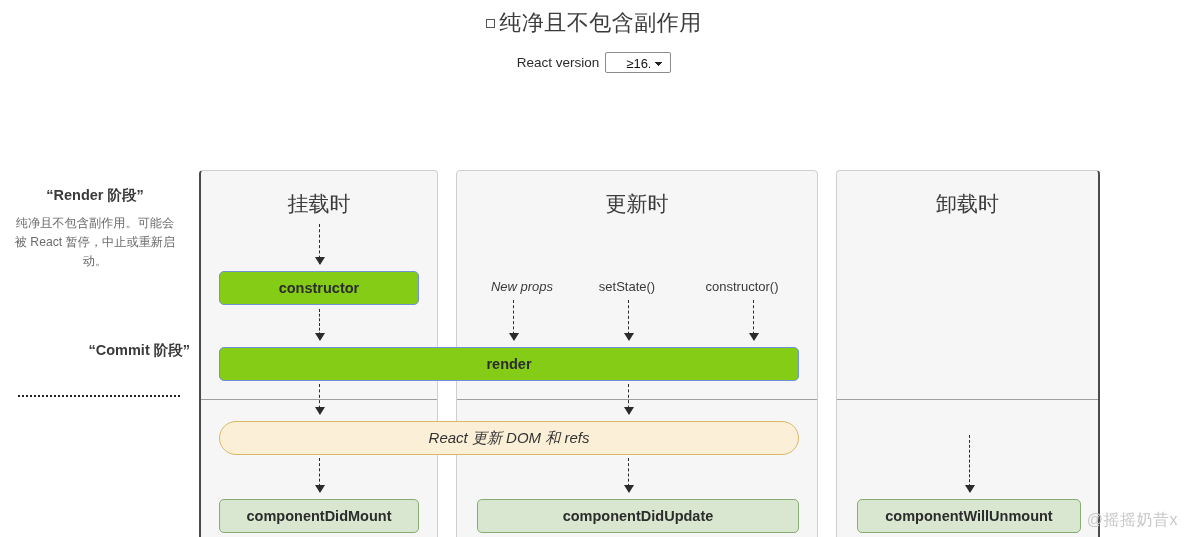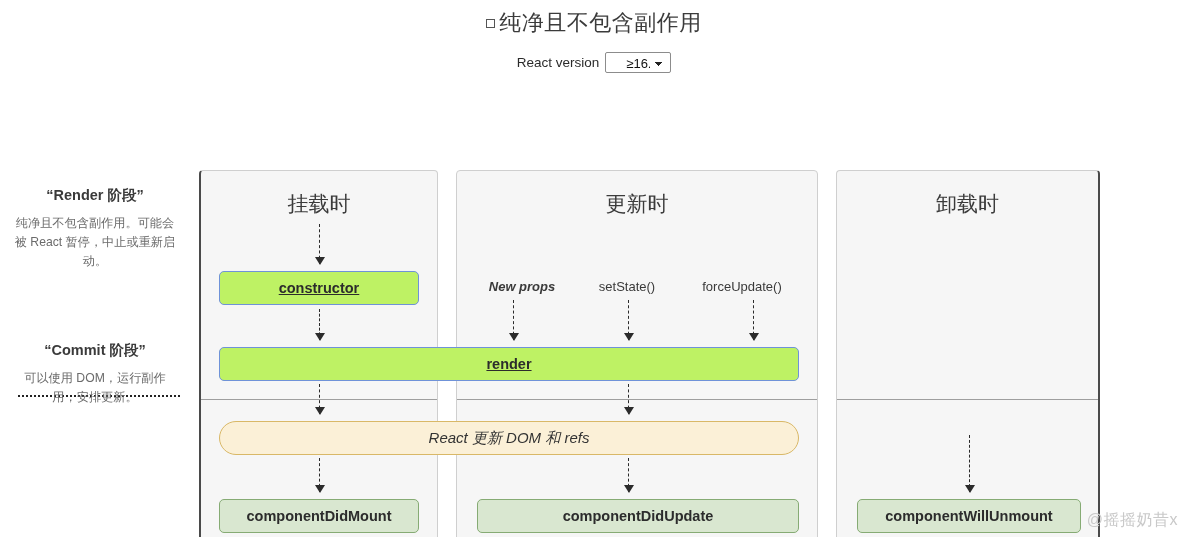--- a/index.html
+++ b/index.html
@@ -132,21 +132,21 @@
     height:34px;
     border-radius:5px;
     display:flex;
     align-items:center;
     justify-content:center;
     font-size:14.5px;
     font-weight:700;
     color:#2c2c2c;
     z-index:4;
   }
-  .box.blue   { background:#bef264; border:1px solid #6f92d8;text-decoration:underline; }
+  .box.blue   { background:#84cc16; border:1px solid #6f92d8; }
   .box.green  { background:#d9e7d0; border:1px solid #86ab74; }
   .box.yellow {
     background:#fbf0d7; border:1px solid #d9b867;
     font-style:italic; font-weight:400; font-size:15px; color:#333;
   }
 
   #box-constructor       { left:219px; top:198px; width:200px; }
   #box-render            { left:219px; top:274px; width:580px; }
   #box-reactupdate       { left:219px; top:348px; width:580px;border-radius:17px; }
   #box-did-mount         { left:219px; top:426px; width:200px; }
@@ -157,21 +157,21 @@
   .trigger {
     position:absolute;
     top:206px;
     font-size:13px;
     color:#3a3a3a;
     text-align:center;
     white-space:nowrap;
     transform:translateX(-50%);
     z-index:4;
   }
-  .trigger.it { font-style:italic;font-weight:bold; }
+  .trigger.it { font-style:italic; }
 
   
   .arrow {
     position:absolute;
     width:0;
     border-left:1.6px dashed #2b2b2b;
     z-index:2;
   }
   .arrow::after {
     content:"";
@@ -244,44 +244,43 @@
 </div>
 
 <div class="diagram">
 
   <div class="legend">
     <div class="legend-block" style="top:113px;">
       <div class="lg-title">“Render 阶段”</div>
       <div class="lg-desc">纯净且不包含副作用。可能会被 React 暂停，中止或重新启动。</div>
     </div>
     <div class="legend-sep"></div>
-    <div class="legend-block" style="top:268px;">
+    <div class="legend-block" style="top:268px;text-align:right;">
       <div class="lg-title">“Commit 阶段”</div>
-      <div class="lg-desc">可以使用 DOM，运行副作用，安排更新。</div>
     </div>
   </div>
 
   <div class="col col-mount">
     <div class="col-head">挂载时</div>
     <div class="col-divider"></div>
   </div>
 
   <div class="col col-update">
     <div class="col-head">更新时</div>
     <div class="col-divider"></div>
   </div>
 
   <div class="col col-unmount">
     <div class="col-head">卸载时</div>
     <div class="col-divider"></div>
   </div>
 
   <div class="trigger it" style="left:522px;">New props</div>
   <div class="trigger" style="left:627px;">setState()</div>
-  <div class="trigger" style="left:742px;">forceUpdate()</div>
+  <div class="trigger" style="left:742px;">constructor()</div>
 
   <div class="arrow" style="left:319px; top:151px; height:40px;"></div>
   <div class="arrow" style="left:319px; top:236px; height:31px;"></div>
   <div class="arrow" style="left:513px; top:227px; height:40px;"></div>
   <div class="arrow" style="left:628px; top:227px; height:40px;"></div>
   <div class="arrow" style="left:753px; top:227px; height:40px;"></div>
   <div class="arrow" style="left:319px; top:311px; height:30px;"></div>
   <div class="arrow" style="left:628px; top:311px; height:30px;"></div>
   <div class="arrow" style="left:319px; top:385px; height:34px;"></div>
   <div class="arrow" style="left:628px; top:385px; height:34px;"></div>

